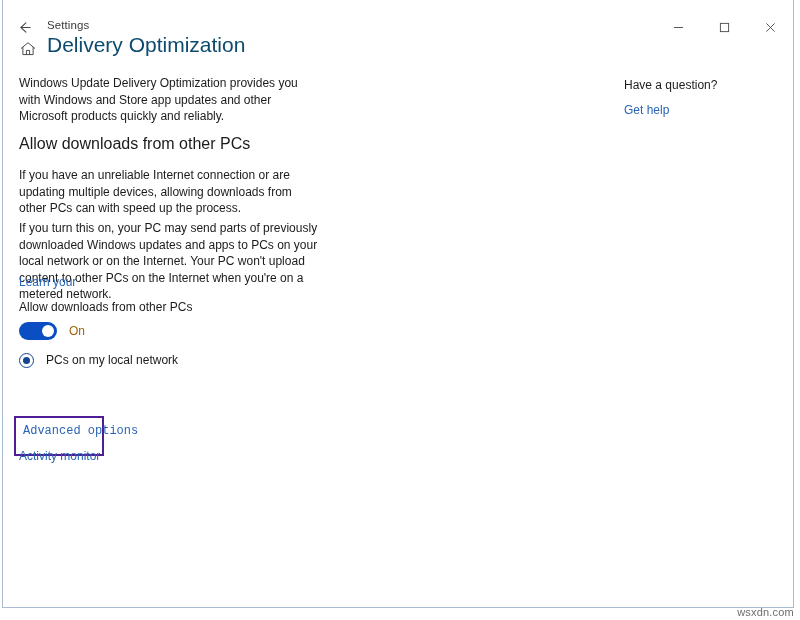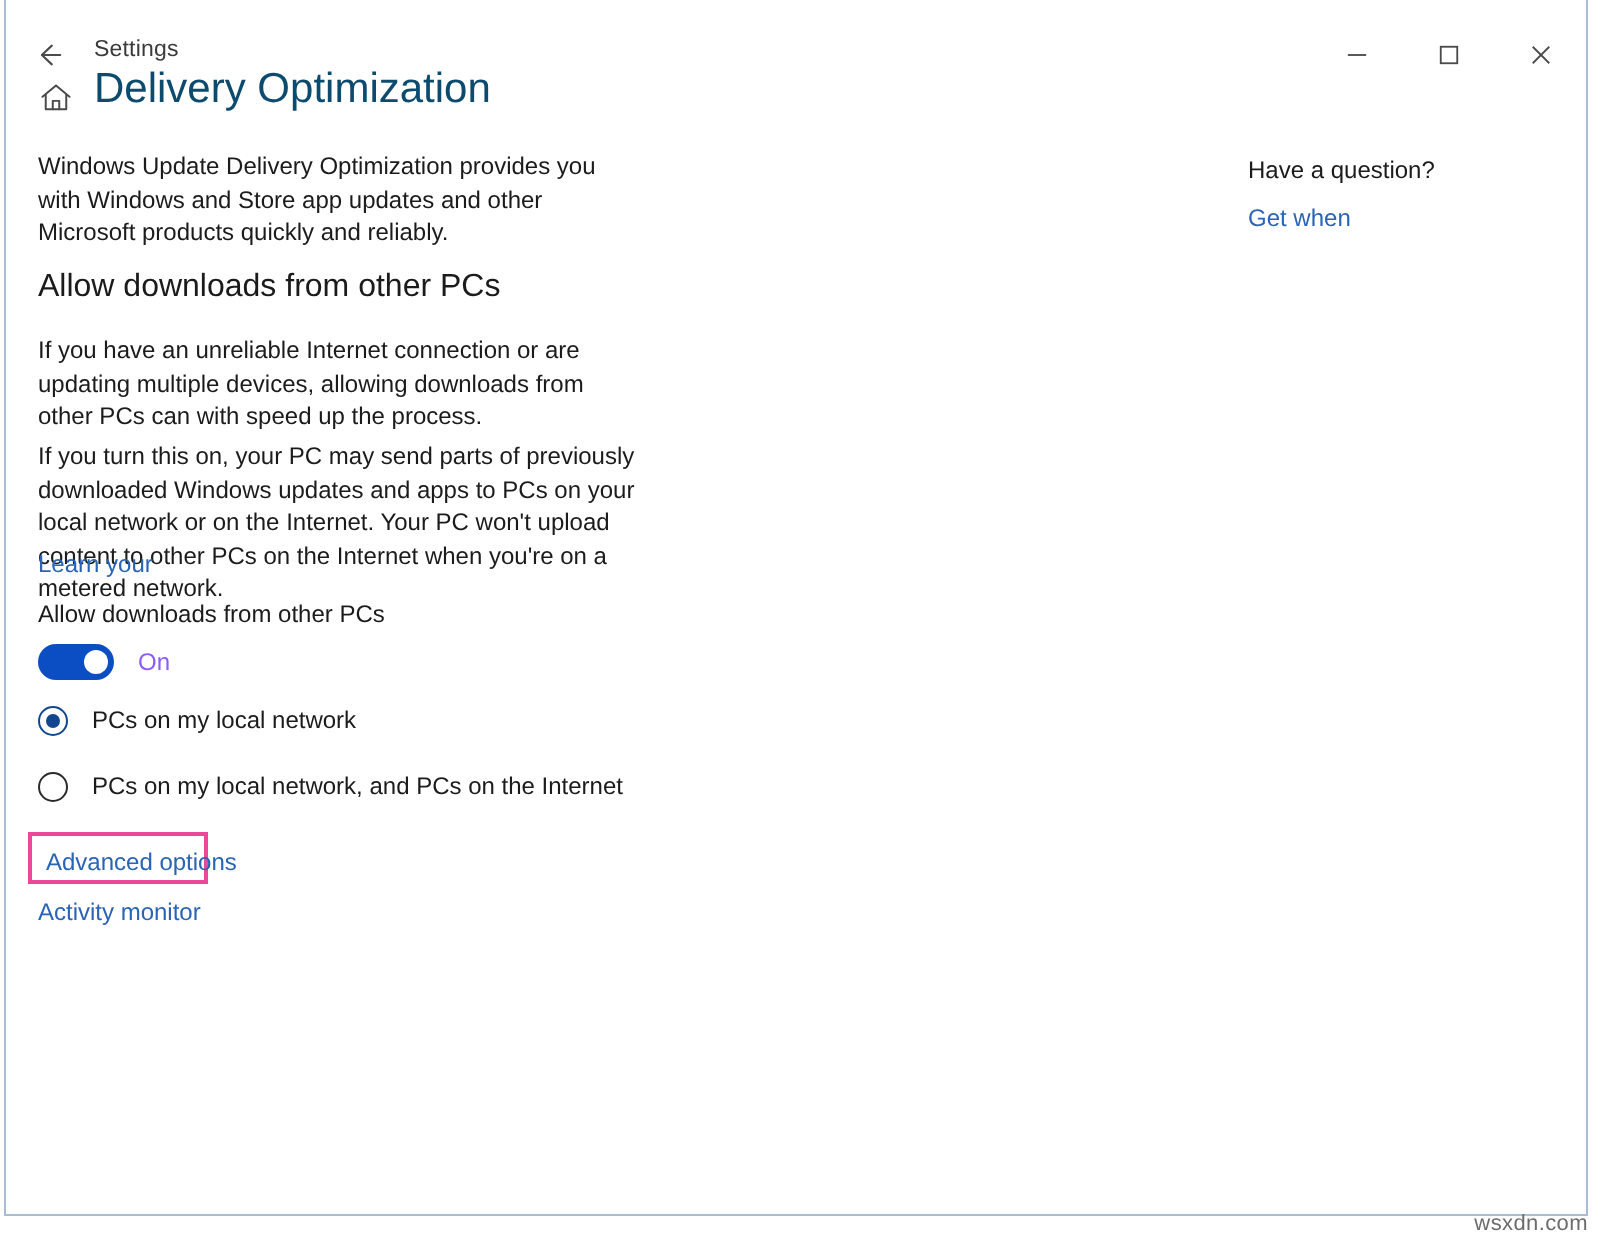--- a/index.html
+++ b/index.html
@@ -178,21 +178,21 @@
     right: 3px;
     top: 3px;
     width: 12px;
     height: 12px;
     border-radius: 50%;
     background: #ffffff;
   }
   #toggle-state {
     margin-left: 12px;
     font-size: 12px;
-    color: #8b5cf6;
+    color: #a16207;
   }
 
   
   .radio-row {
     position: absolute;
     left: 0;
     height: 20px;
     display: flex;
     align-items: flex-start;
   }
@@ -225,23 +225,24 @@
     color: #1b1b1b;
     white-space: nowrap;
   }
 
   
   #advanced-options-wrap {
     position: absolute;
     left: -5px;
     top: 341px;
     width: 90px;
-    height: 26px;
-    border: 2px solid #ec4899;
+    height: 40px;
+    border: 2px solid #4c1d95;
     box-sizing: border-box;
+    font-family: Liberation Mono, monospace;
   }
   #advanced-options {
     position: absolute;
     left: 7px;
     top: 5px;
     white-space: nowrap;
   }
   #activity-monitor {
     position: absolute;
     left: 0;
@@ -338,32 +339,28 @@
       <div id="toggle-state">On</div>
     </div>
 
     <div class="radio-row" id="radio-row-local">
       <div class="radio-outer checked">
         <div class="radio-dot"></div>
       </div>
       <div class="radio-label">PCs on my local network</div>
     </div>
 
-    <div class="radio-row" id="radio-row-internet">
-      <div class="radio-outer"></div>
-      <div class="radio-label">PCs on my local network, and PCs on the Internet</div>
-    </div>
 
     <div id="advanced-options-wrap">
       <a class="link" id="advanced-options" href="#">Advanced options</a>
     </div>
 
     <a class="link" id="activity-monitor" href="#">Activity monitor</a>
   </div>
 
   <div id="help-column">
     <div id="help-heading">Have a question?</div>
-    <a class="link" id="get-help" href="#">Get when</a>
+    <a class="link" id="get-help" href="#">Get help</a>
   </div>
 
 </div>
 
 <div id="watermark">wsxdn.com</div>
 
 </body></html>

